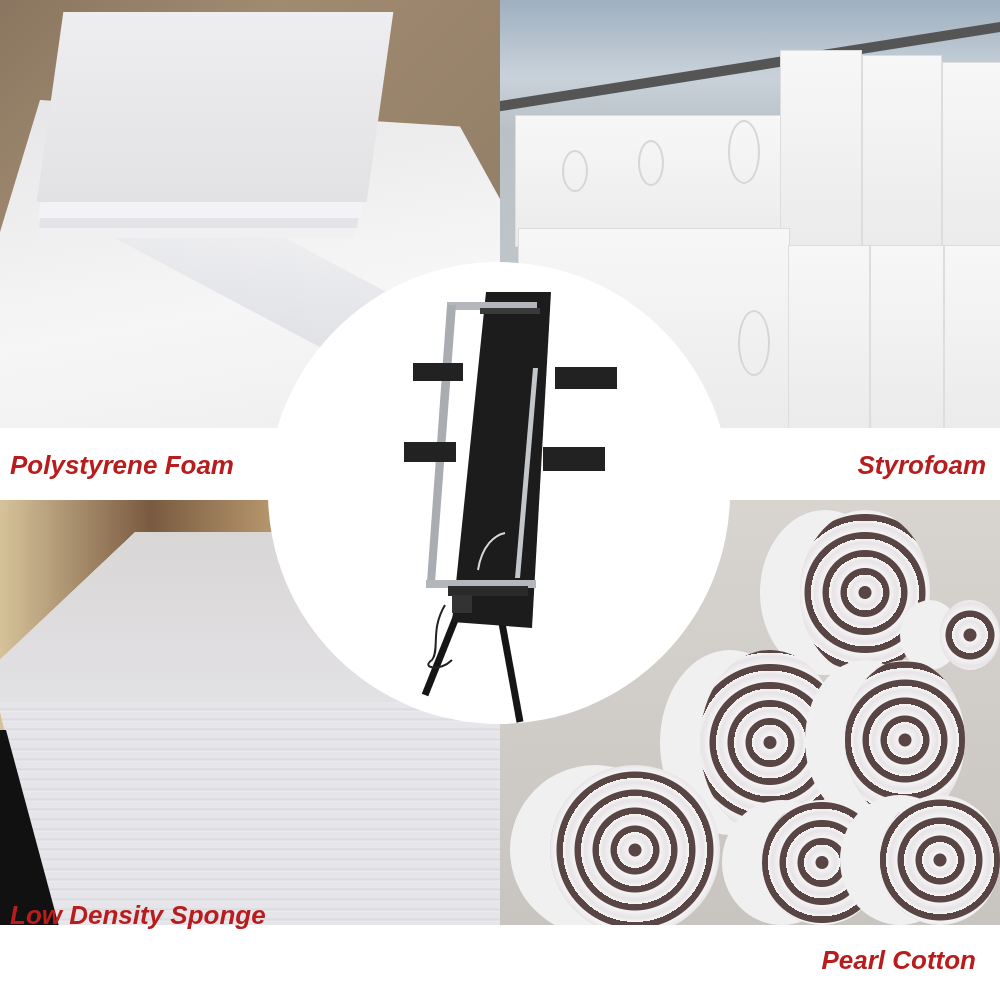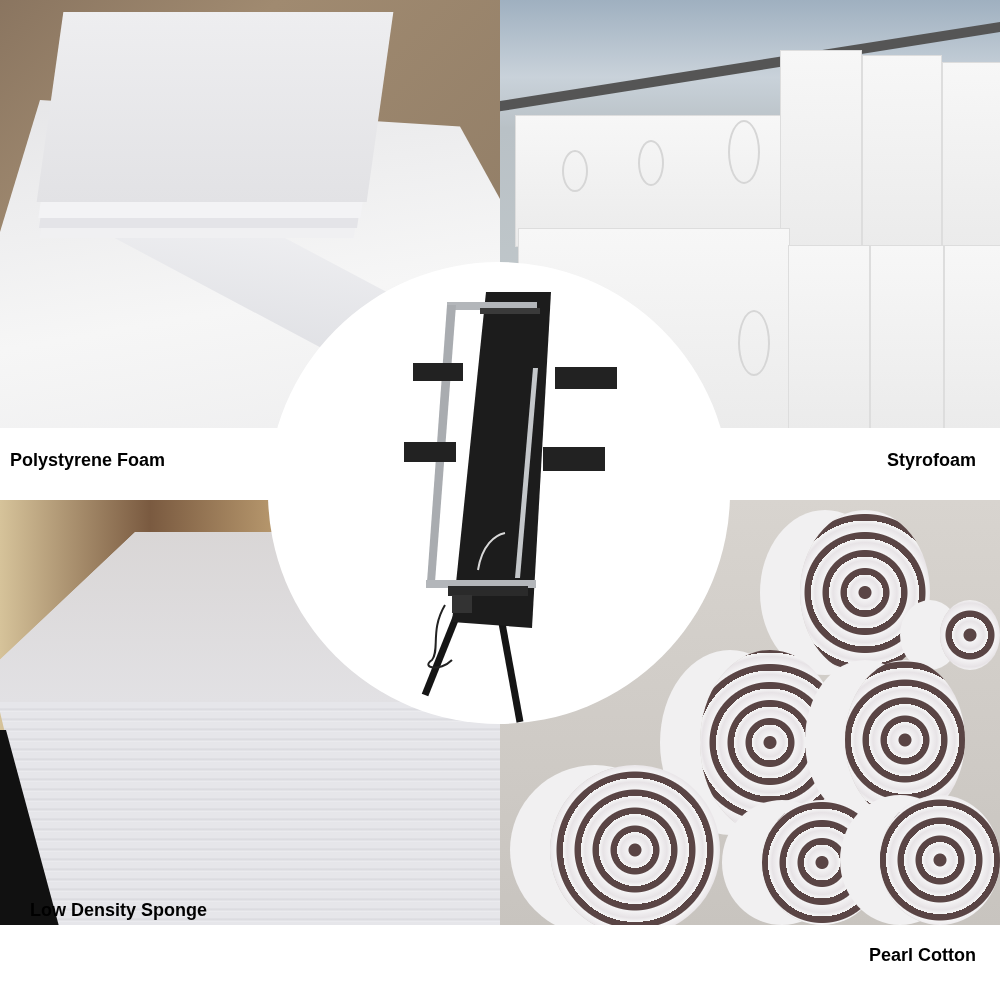--- a/index.html
+++ b/index.html
@@ -1,18 +1,18 @@
 <!DOCTYPE html>
 <html><head>
 <meta charset="utf-8">
 <style>
   html,body{margin:0;padding:0;background:#fff;}
   body{width:1000px;height:1000px;position:relative;overflow:hidden;font-family:"Liberation Sans",sans-serif;}
   .photo{position:absolute;overflow:hidden;}
-  .label{position:absolute;font-family:"Liberation Sans",sans-serif;font-weight:bold;font-size:18px;color:#000000;white-space:nowrap;}
+  .label{position:absolute;font-family:"Liberation Sans",sans-serif;font-weight:bold;font-size:26px;color:#b91c1c;white-space:nowrap;font-style:italic;}
 
   
   #p-tl{left:0;top:0;width:500px;height:428px;background:linear-gradient(135deg,#8a7560 0%,#a08a70 30%,#8d7a64 100%);}
   #p-tl .floor{position:absolute;left:0;top:100px;width:500px;height:330px;background:linear-gradient(170deg,#e6e6e8,#f6f6f6 60%,#eeeeef);clip-path:polygon(8% 0,92% 8%,100% 30%,100% 100%,0 100%,0 40%);}
   #p-tl .stack1{position:absolute;left:50px;top:12px;width:330px;height:190px;background:linear-gradient(180deg,#eeeef0,#e2e2e5);transform:skewX(-8deg);box-shadow:0 20px 0 -4px #f3f3f5,0 32px 0 -6px #e4e4e8,0 44px 0 -8px #f0f0f2;}
   #p-tl .stack2{position:absolute;left:100px;top:230px;width:320px;height:80px;background:linear-gradient(160deg,#f4f4f6,#dedfe3);transform:rotate(28deg);}
 
   
   #p-tr{left:500px;top:0;width:500px;height:428px;background:linear-gradient(180deg,#9fb0c0 0%,#c9d2da 18%,#b9c1c6 30%,#c5cbcd 100%);}
   #p-tr .roof{position:absolute;left:-20px;top:60px;width:560px;height:10px;background:#555;transform:rotate(-9deg);}
@@ -67,22 +67,22 @@
   <div class="roll" style="left:300px;top:10px;width:130px;height:165px;"></div>
   <div class="roll" style="left:440px;top:100px;width:60px;height:70px;"></div>
   <div class="roll" style="left:200px;top:150px;width:140px;height:185px;"></div>
   <div class="roll" style="left:345px;top:160px;width:120px;height:160px;"></div>
   <div class="roll" style="left:262px;top:300px;width:120px;height:125px;"></div>
   <div class="roll" style="left:380px;top:295px;width:120px;height:130px;"></div>
   <div class="roll" style="left:50px;top:265px;width:170px;height:170px;"></div>
 </div>
 
 <div class="label" style="left:10px;top:450px;">Polystyrene Foam</div>
-<div class="label" style="right:24px;top:450px;">Styrofoam</div>
-<div class="label" style="left:10px;top:900px;margin-left:20px;">Low Density Sponge</div>
+<div class="label" style="right:14px;top:450px;">Styrofoam</div>
+<div class="label" style="left:10px;top:900px;">Low Density Sponge</div>
 <div class="label" style="right:24px;top:945px;">Pearl Cotton</div>
 
 <div id="circle">
   <svg width="462" height="462" viewBox="268 262 462 462" xmlns="http://www.w3.org/2000/svg">
 
     <line x1="457" y1="615" x2="425" y2="695" stroke="#151515" stroke-width="7"></line>
     <line x1="500" y1="612" x2="520" y2="722" stroke="#151515" stroke-width="7"></line>
 
     <path d="M445 605 C430 630 440 650 432 660 C420 668 440 672 452 660" stroke="#222" stroke-width="2" fill="none"></path>
 

